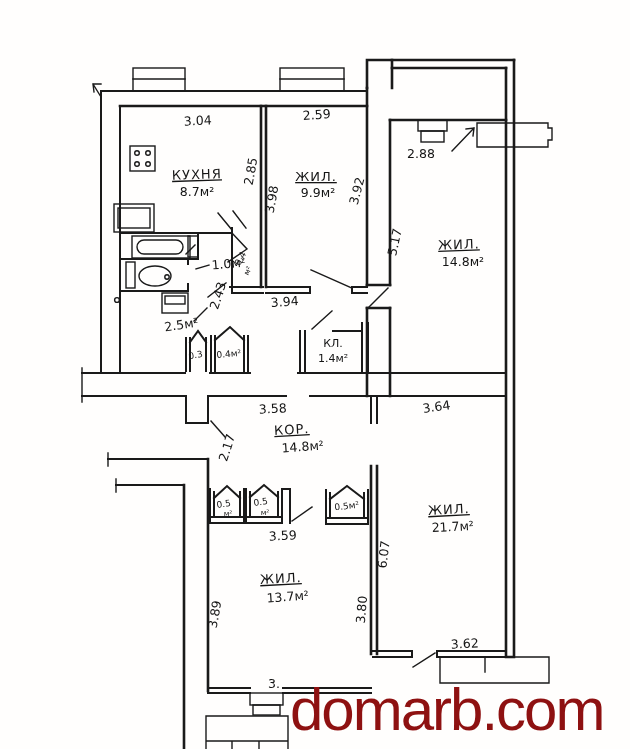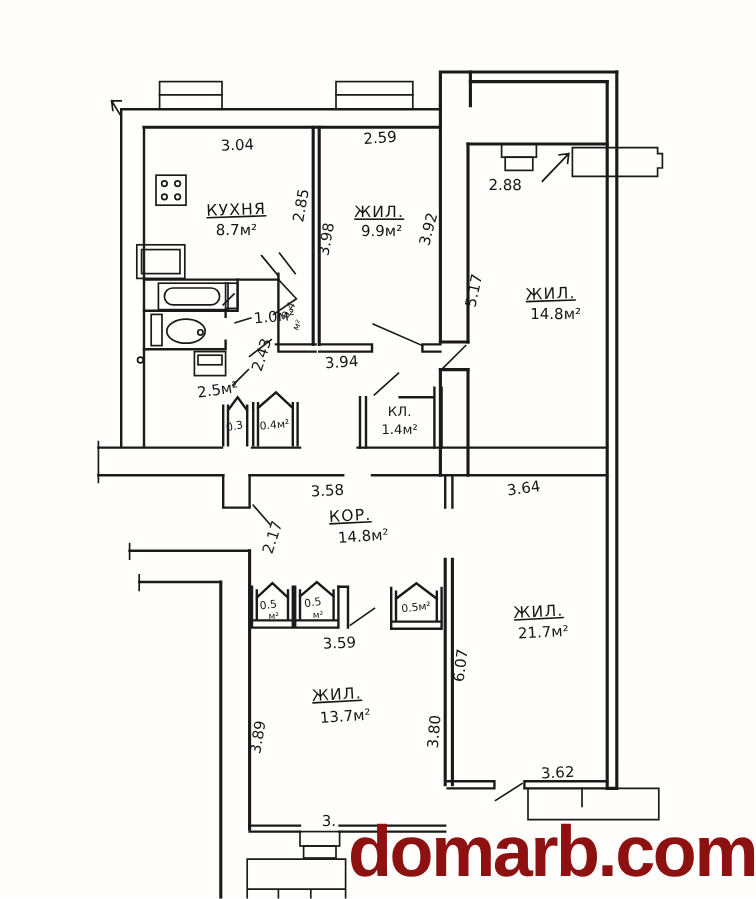--- a/index.html
+++ b/index.html
@@ -6,21 +6,21 @@
   #page{position:relative;width:630px;height:749px;background:#fffefd;overflow:hidden;
         font-family:"DejaVu Sans",sans-serif;}
   svg text{fill:#151515;}
   .rm{font-size:13px;letter-spacing:1px;}
   .ar{font-size:12.5px;}
   .dim{font-size:12.5px;}
   .sm{font-size:9px;}
   .xs{font-size:7.5px;}
   #watermark{position:absolute;left:290px;top:680px;width:340px;
              font-family:"Liberation Sans","DejaVu Sans",sans-serif;
-             font-weight:bold;font-size:60px;line-height:1;letter-spacing:-2px;
+             font-weight:normal;font-size:60px;line-height:1;letter-spacing:-2px;
              white-space:nowrap;}
 </style>
 </head>
 <body>
 
 <div id="page">
 <svg width="630" height="749" viewBox="0 0 630 749">
 
   <g stroke="#1a1a1a" fill="none" stroke-linecap="square">
 

